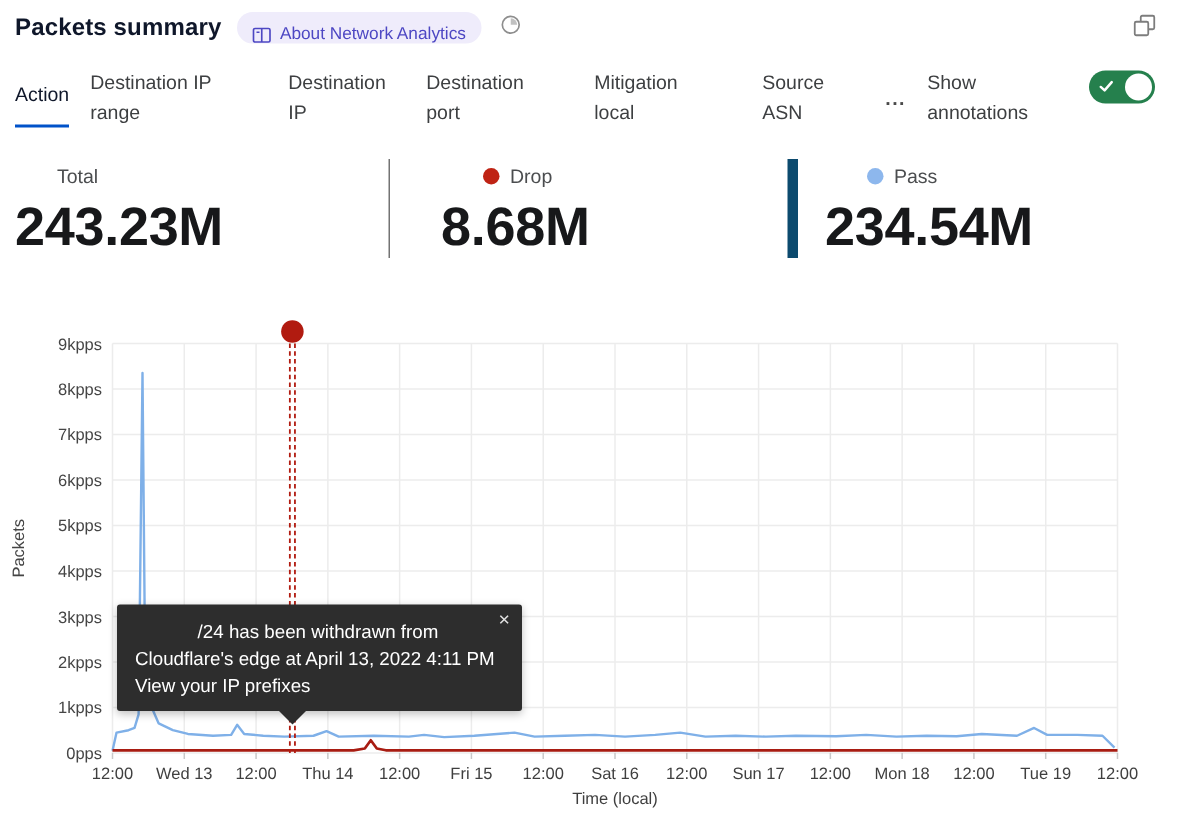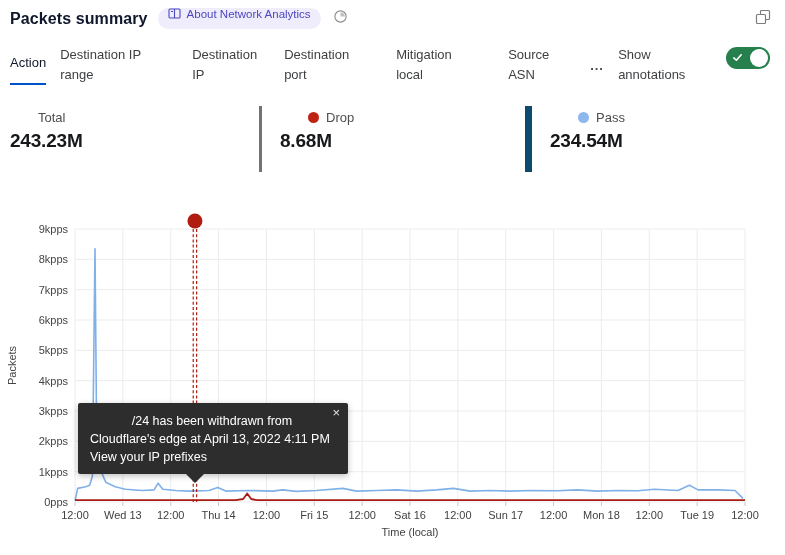--- a/index.html
+++ b/index.html
@@ -6,21 +6,21 @@
   html,body { width:785px; height:555px; }
   body {
     position:relative; overflow:hidden; background:#fff;
     font-family:"Liberation Sans", sans-serif; color:#303336;
   }
 
   
   .header { position:absolute; top:8px; left:10px; right:44px; display:flex; align-items:center; gap:10px; }
   .title { font-size:16px; font-weight:bold; color:#0f172a; letter-spacing:.1px; }
   .badge {
-    display:inline-flex; align-items:flex-start; gap:6px; height:21px; padding:0 10px;
+    display:inline-flex; align-items:flex-end; gap:6px; height:21px; padding:0 10px;
     background:#efecfb; color:#4d47c3; border-radius:11px; font-size:11.5px; cursor:pointer;
   }
   .badge svg { display:block; }
   .hist-icon { color:#8e8e8e; margin-left:2px; }
   .expand-btn { position:absolute; top:9px; right:14px; color:#7d7d7d; cursor:pointer; }
 
   
   .tabs { position:absolute; top:45px; left:10px; width:768px; display:flex; font-size:13px; color:#3d3f41; line-height:1.55; }
   .tab { cursor:pointer; }
   .tab-action { margin-top:8px; margin-right:14px; border-bottom:2px solid #0052c9; padding-bottom:3px; color:#0f172a; }
@@ -35,25 +35,25 @@
     margin-top:2px; width:44px; height:22px; border-radius:11px; background:#25804d;
     position:relative; flex:none; cursor:pointer;
   }
   .toggle .knob { position:absolute; top:2px; right:2px; width:18px; height:18px; border-radius:50%; background:#fff; }
   .toggle svg { position:absolute; left:6px; top:5px; }
 
   
   .stats { position:absolute; top:106px; left:10px; width:768px; display:flex; height:66px; }
   .stat { padding-top:4px; }
   .stat-1 { width:249px; }
-  .stat-2 { width:266px; border-left:3px solid #737373; padding-left:18px; }
+  .stat-2 { width:266px; border-left:1px solid #737373; padding-left:34px; }
   .stat-3 { flex:1; border-left:7px solid #0c4a6e; padding-left:18px; }
   .stat-label { font-size:13px; color:#4b4d4f; display:flex; align-items:center;margin-left:28px; }
   .dot { width:11px; height:11px; border-radius:50%; margin-right:7px; flex:none; }
-  .stat-value { margin-top:5px; font-size:19px; font-weight:600; color:#17181a; letter-spacing:-0.2px; }
+  .stat-value { margin-top:5px; font-size:36px; font-weight:600; color:#17181a; letter-spacing:-0.2px; }
 
   
   .chart-wrap { position:absolute; top:205px; left:0; width:785px; height:350px; }
   .chart-wrap svg { display:block; }
 
   
   .tooltip {
     position:absolute; top:403px; left:78px; width:270px; background:#2d2d2d; color:#fff;
     border-radius:2px; padding:9px 14px 8px 12px; font-size:12.5px; line-height:1.44; z-index:5;
     box-shadow:0 2px 6px rgba(0,0,0,.25);

